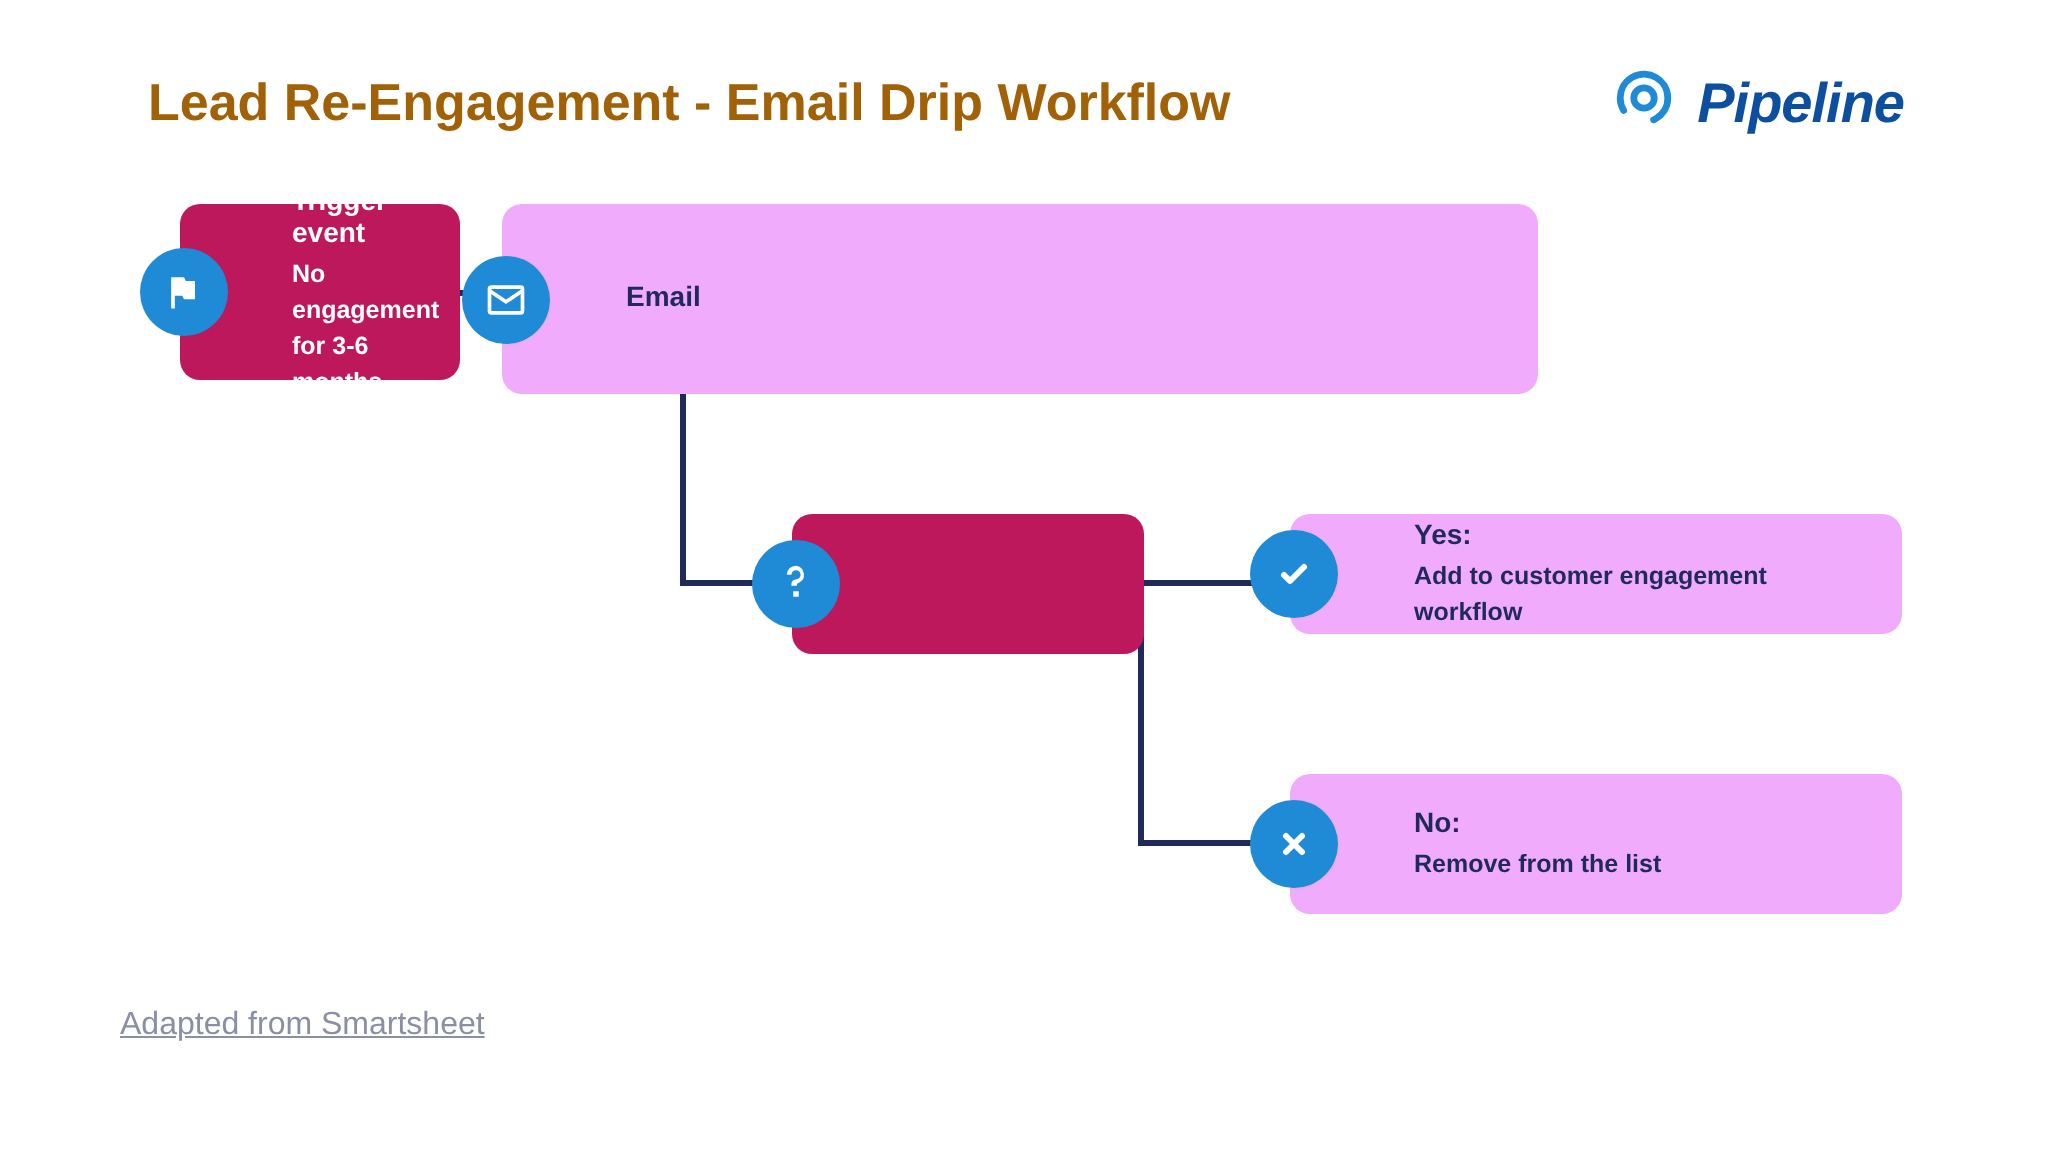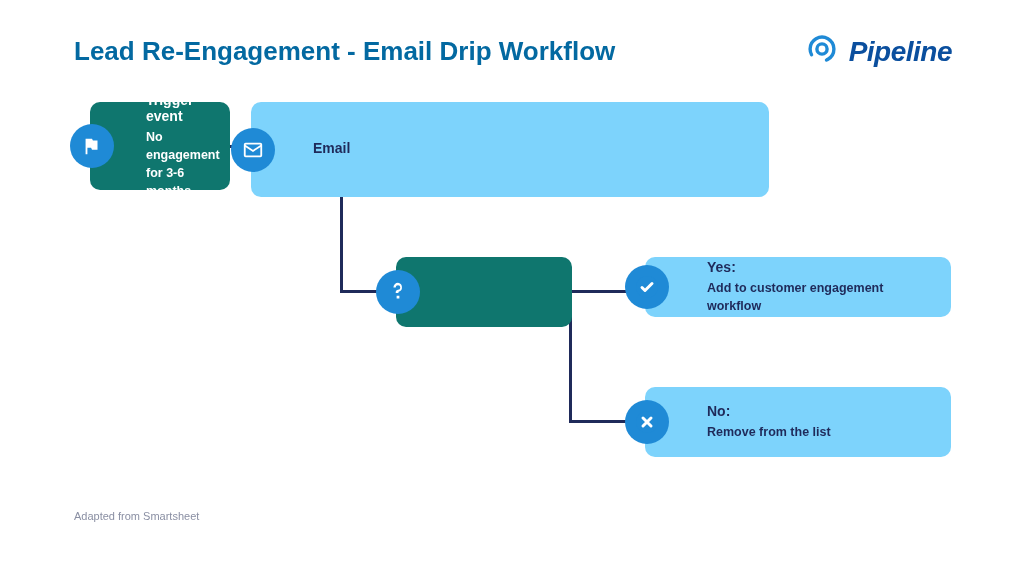--- a/index.html
+++ b/index.html
@@ -10,21 +10,21 @@
     font-family: -apple-system, BlinkMacSystemFont, "Segoe UI", Arial, sans-serif;
     position: relative;
     overflow: hidden;
   }
   .title {
     position: absolute;
     top: 36px;
     left: 74px;
     font-size: 26px;
     font-weight: 700;
-    color: #0369a1;
+    color: #a16207;
   }
   .brand {
     position: absolute;
     top: 30px;
     right: 72px;
     display: flex;
     align-items: flex-end;
     gap: 8px;
   }
   .brand-mark {
@@ -43,25 +43,25 @@
   }
   .card {
     position: absolute;
     border-radius: 10px;
     padding: 14px 18px 14px 56px;
     display: flex;
     flex-direction: column;
     justify-content: center;
   }
   .card.dark {
-    background: #0f766e;
+    background: #be185d;
     color: #ffffff;
   }
   .card.light {
-    background: #7dd3fc;
+    background: #f0abfc;
     color: #1f2a5a;
   }
   .card-title {
     font-size: 14px;
     font-weight: 700;
     margin-bottom: 4px;
   }
   .card-body {
     font-size: 12.5px;
     line-height: 1.45;
@@ -83,24 +83,25 @@
     z-index: 2;
   }
   .icon-badge svg { display: block; }
   .connector {
     position: absolute;
     background: #1f2a5a;
     z-index: 0;
   }
   .attribution {
     position: absolute;
-    left: 74px;
+    left: 60px;
     bottom: 54px;
-    font-size: 11px;
+    font-size: 16px;
     color: #8a8fa3;
+    text-decoration: underline;
   }
 </style>
 </head>
 <body>
 
 <div class="title">Lead Re-Engagement - Email Drip Workflow</div>
 
 <div class="brand">
   <span class="brand-mark">
     <svg viewBox="0 0 40 40" width="34" height="34">

